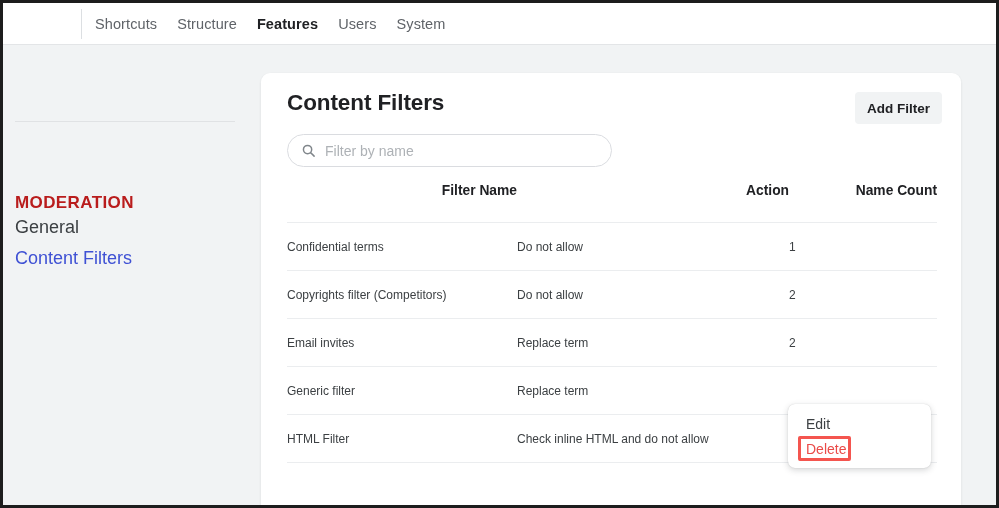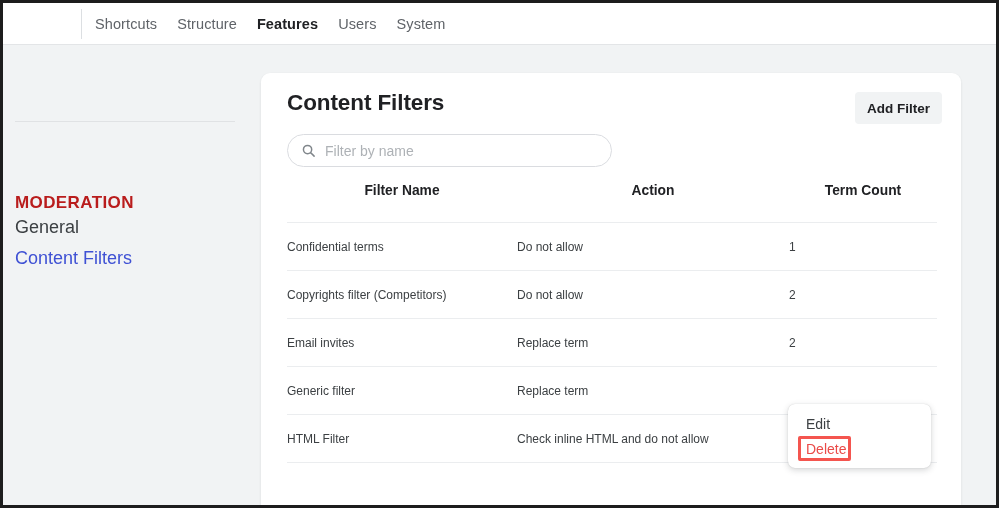--- a/index.html
+++ b/index.html
@@ -189,21 +189,21 @@
   
   #filters-table {
     position: absolute;
     left: 26px;
     top: 110px;
     width: 650px;
     border-collapse: collapse;
     table-layout: fixed;
   }
   #filters-table th {
-    text-align: center;
+    text-align: right;
     font-size: 13.8px;
     font-weight: 700;
     color: #202124;
     padding: 0 0 24px 0;
     border-bottom: 1px solid #ebedef;
     white-space: nowrap;
   }
   #filters-table td {
     font-size: 12px;
     color: #3c4043;
@@ -289,21 +289,21 @@
         <line x1="15.6" y1="15.6" x2="21" y2="21"></line>
       </svg>
       <input id="search-input" type="text" placeholder="Filter by name" style="">
     </div>
 
     <table id="filters-table">
       <thead>
         <tr>
           <th class="col-name">Filter Name</th>
           <th class="col-action">Action</th>
-          <th class="col-count">Term Count</th>
+          <th class="col-count">Name Count</th>
         </tr>
       </thead>
       <tbody>
         <tr>
           <td>Confidential terms</td>
           <td>Do not allow</td>
           <td>1</td>
         </tr>
         <tr>
           <td>Copyrights filter (Competitors)</td>

